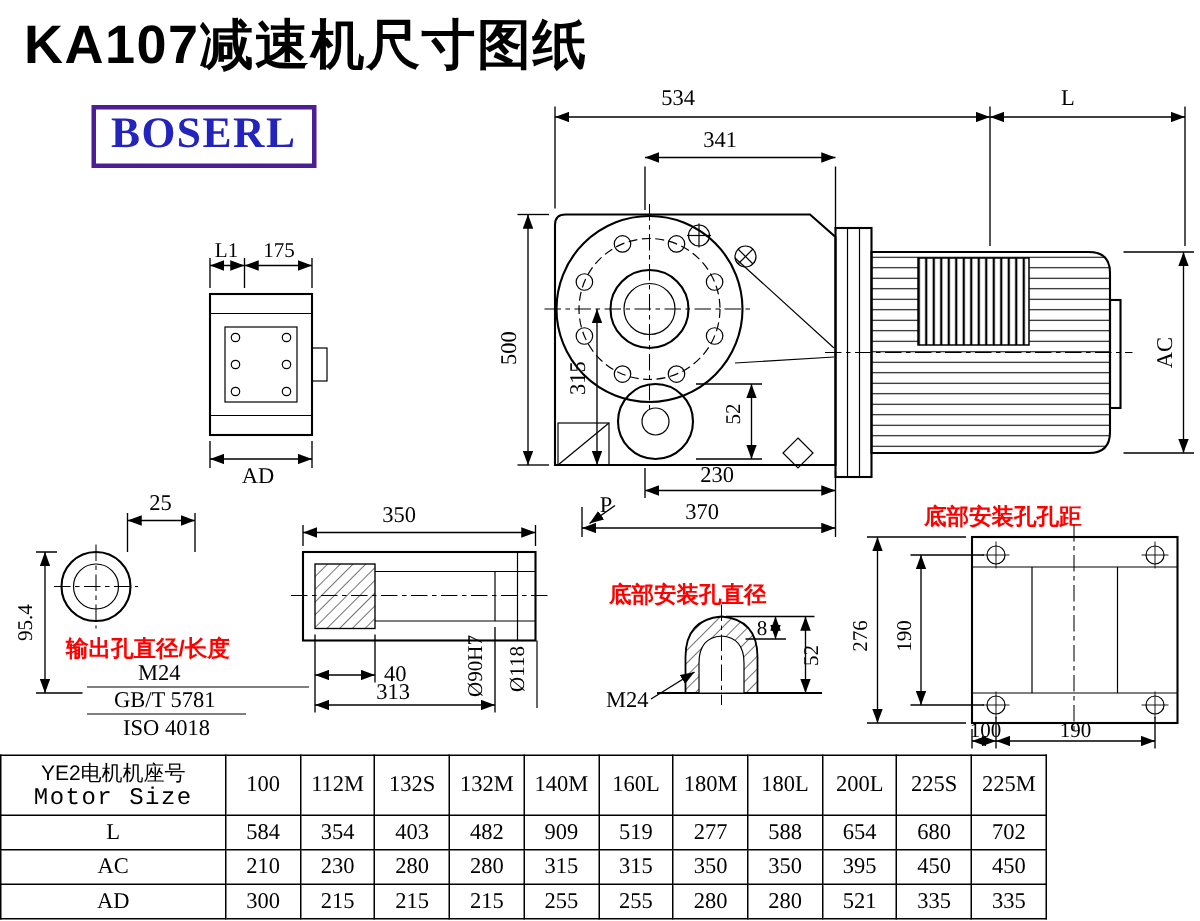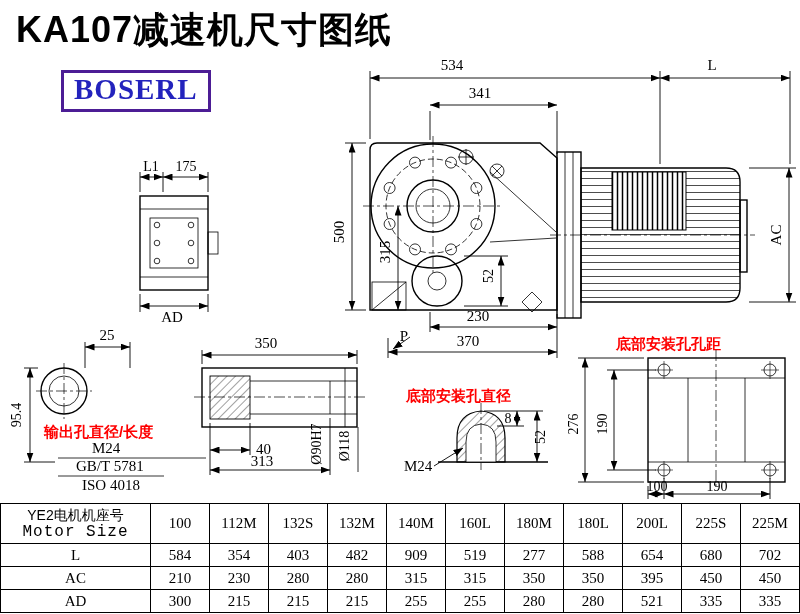--- a/index.html
+++ b/index.html
@@ -11,21 +11,21 @@
   
   .ol{fill:none;stroke:#000;stroke-width:1.4;}
   .th{fill:none;stroke:#000;stroke-width:0.8;}
   .dim{fill:none;stroke:#000;stroke-width:0.9;}
   .cl{fill:none;stroke:#000;stroke-width:0.7;stroke-dasharray:11 3 3 3;}
   .bc{fill:none;stroke:#000;stroke-width:0.8;stroke-dasharray:6 3;}
   text.dt{font-family:"Liberation Serif",serif;font-size:15px;fill:#000;}
   text.dts{font-family:"Liberation Serif",serif;font-size:14px;fill:#000;}
   text.red{font-family:"Liberation Sans",sans-serif;font-size:15px;font-weight:bold;fill:#fe0000;}
   
-  #size-table{position:absolute;left:0;top:503px;width:800px;border-collapse:collapse;table-layout:fixed;}
+  #size-table{position:absolute;left:0;top:503px;width:698px;border-collapse:collapse;table-layout:fixed;}
   #size-table td{border:1px solid #000;text-align:center;vertical-align:middle;padding:0;font-family:"Liberation Serif",serif;font-size:15px;color:#000;}
   #size-table tr.hdr td{height:39px;}
   #size-table tr.val td{height:22px;}
   .hcn{font-family:"Liberation Sans",sans-serif;font-size:14px;line-height:17px;}
   .hen{font-family:"Liberation Mono",monospace;font-size:16px;line-height:17px;letter-spacing:1px;}
 </style>
 </head>
 <body>
 
 <div id="page">

